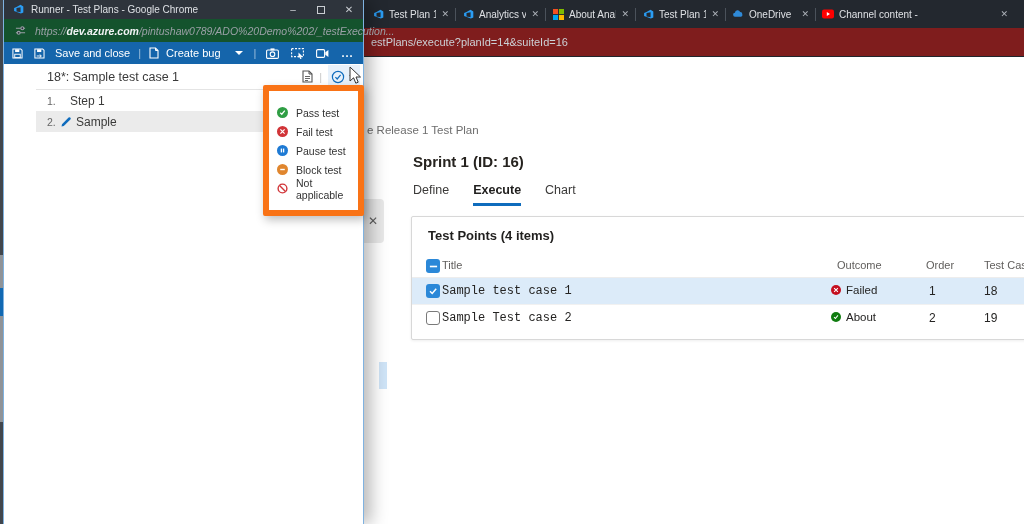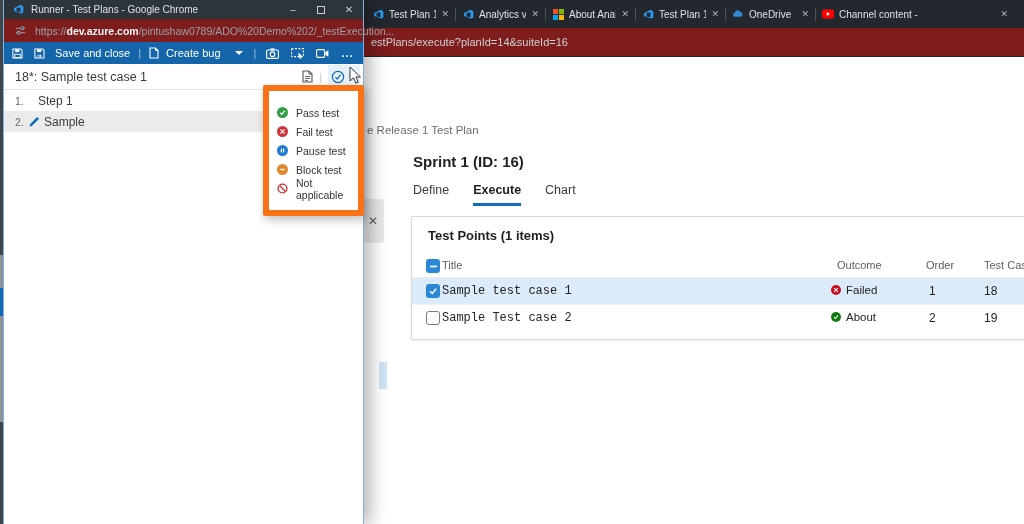--- a/index.html
+++ b/index.html
@@ -62,27 +62,27 @@
   .left-scroll { left:0; top:255px; width:3px; height:167px; background:#8f9398; z-index:13; }
   .left-scroll-active { left:0; top:288px; width:3px; height:28px; background:#1269b3; z-index:14; }
 
   
   .runner { left:3px; top:0; width:361px; height:524px; z-index:10; background:#fff; border-left:1px solid #7fb2e0; border-right:1px solid #7fb2e0; box-shadow:7px 0 16px rgba(0,0,0,.28); display:flex; flex-direction:column; }
   .r-titlebar { height:19px; background:#2e343c; display:flex; align-items:center; flex:0 0 auto; }
   .r-title { margin-left:7px; font-size:10px; color:#dde0e4; white-space:nowrap; }
   .r-controls { margin-left:auto; display:flex; height:19px; }
   .r-ctl { width:28px; display:flex; align-items:center; justify-content:center; color:#c9cdd2; font-size:10px; }
   .r-max-glyph { width:8px; height:8px; border:1px solid #c9cdd2; display:block; }
-  .r-urlrow { height:23px; background:#7f1d1d; display:flex; align-items:center; flex:0 0 auto; }
+  .r-urlrow { height:23px; background:#14532d; display:flex; align-items:center; flex:0 0 auto;font-style:italic; }
   .r-url { margin-left:9px; font-size:10.5px; color:#9aa0a6; white-space:nowrap; }
   .r-url .domain { color:#f1f3f4; font-weight:700; }
   .r-toolbar { height:22px; background:#1565ab; display:flex; align-items:center; color:#fff; font-size:11px; flex:0 0 auto; white-space:nowrap; }
   .tb-sep { color:rgba(255,255,255,.55); }
   .tb-caret { width:0; height:0; border-left:4px solid transparent; border-right:4px solid transparent; border-top:4px solid #fff; display:inline-block; }
-  .r-main { flex:1; background:#fff; position:relative; }
+  .r-main { flex:1; background:#fff; position:relative;padding-left:32px; }
   .r-header { height:26px; border-bottom:1px solid #e4e4e4; display:flex; align-items:center; padding-left:11px; }
   .r-case-title { font-size:12.5px; color:#3a3a3a; }
   .r-hicons { margin-left:auto; display:flex; align-items:center; margin-right:3px; }
   .r-hsep { color:#c8c8c8; font-size:11px; margin:0 6px; }
   .mark-btn { display:flex; align-items:center; background:#e7f1fb; height:24px; padding:0 3px; gap:4px; }
   .mark-caret { width:0; height:0; border-left:4px solid transparent; border-right:4px solid transparent; border-top:4px solid #555; }
   .step { display:flex; align-items:center; height:21px; font-size:12px; color:#3a3a39; }
   .step .idx { width:16px; margin-left:11px; font-size:10.5px; color:#666; flex:0 0 auto; }
   .step .slabel { margin-left:7px; }
   .step.sel { background:#ebebeb; }
@@ -185,21 +185,21 @@
     <span class="breadcrumb-frag">e Release 1 Test Plan</span>
     <div class="sprint-title">Sprint 1 (ID: 16)</div>
 
     <div class="page-tabs">
       <span class="ptab">Define</span>
       <span class="ptab active">Execute</span>
       <span class="ptab">Chart</span>
     </div>
 
     <div class="card">
-      <div class="card-title">Test Points (1 items)</div>
+      <div class="card-title">Test Points (4 items)</div>
 
       <div class="thead">
         <span class="cb head">
           <svg width="9" height="9" viewBox="0 0 10 10">
               <rect x="1" y="4.1" width="8" height="1.8" fill="#fff"></rect>
             </svg>
         </span>
         <span class="col-title">Title</span>
         <span class="col-outcome">Outcome</span>
         <span class="col-order">Order</span>

